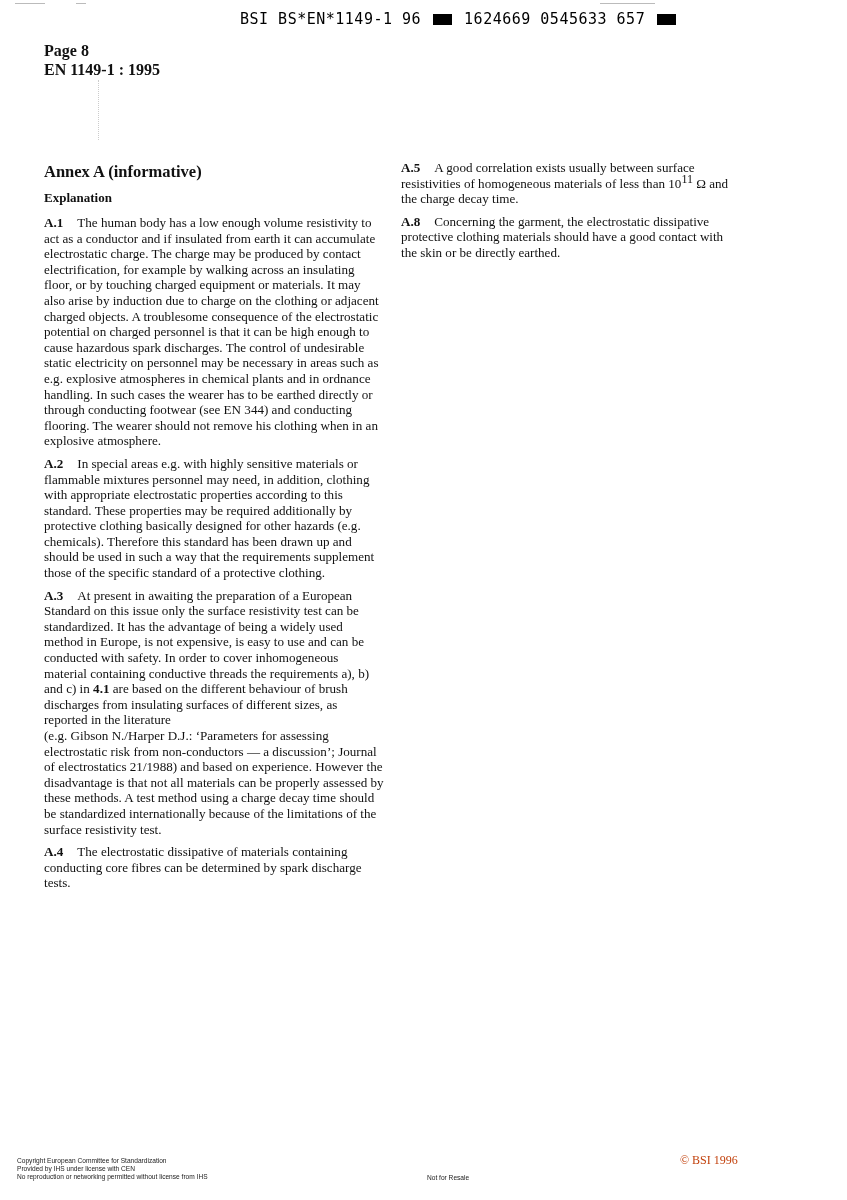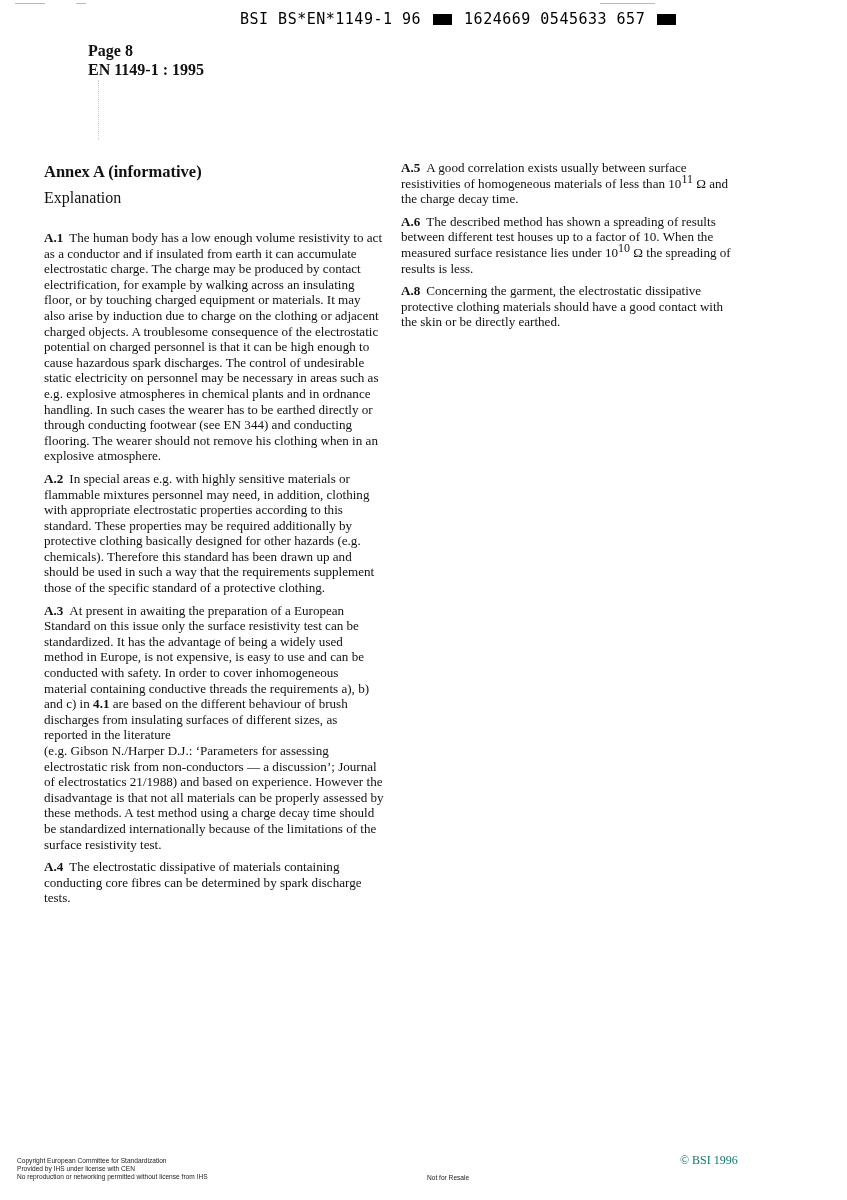--- a/index.html
+++ b/index.html
@@ -10,46 +10,46 @@
     .header-code {
       position: absolute; left: 240px; top: 10px;
       font-family: "DejaVu Sans Mono", "Liberation Mono", monospace;
       font-size: 15px; letter-spacing: 0.5px; color: #000; white-space: nowrap;
       display: flex; align-items: center; gap: 12px;
     }
     .header-code .block { display: inline-block; width: 19px; height: 11px; background: #000; }
     .scan-dots {
       position: absolute; top: 3px; height: 1px; background: #bbb;
     }
-    .page-id { position: absolute; left: 44px; top: 41px; font-weight: bold; font-size: 16px; line-height: 19px; margin-left: 44px; }
+    .page-id { position: absolute; left: 44px; top: 41px; font-weight: bold; font-size: 16px; line-height: 19px; }
     .vline {
       position: absolute; left: 98px; top: 80px; width: 0; height: 60px;
       border-left: 1px dotted #ccc;
     }
     .col { position: absolute; font-size: 13.1px; line-height: 15.6px; }
     .col-left { left: 44px; top: 162px; width: 340px; }
     .col-right { left: 401px; top: 160px; width: 340px; }
     .annex-title { font-weight: bold; font-size: 16.5px; line-height: 20px; margin: 0 0 6px 0; font-family: Liberation Serif, serif; }
-    .annex-sub { font-weight: normal; font-size: 16px; line-height: 20px; margin: 0 0 22px 0; }
+    .annex-sub { font-weight: bold; font-size: 13px; line-height: 20px; margin: 0 0 7px 0; }
     .clause { margin: 0 0 7px 0; }
-    .clause-num { font-weight: bold; margin-right: 6px; }
+    .clause-num { font-weight: bold; margin-right: 14px; }
     .b { font-weight: bold; }
     sup { font-size: 12px; line-height: 0; }
     .footer-left {
       position: absolute; left: 17px; top: 1157px;
       font-family: "Liberation Sans", "DejaVu Sans", sans-serif;
       font-size: 6.6px; line-height: 8px; color: #222;
     }
     .footer-resale {
       position: absolute; left: 427px; top: 1174px;
       font-family: "Liberation Sans", "DejaVu Sans", sans-serif;
       font-size: 6.6px; color: #222;
     }
     .footer-bsi {
-      position: absolute; left: 680px; top: 1153px; font-size: 12px; color: #0f766e;
+      position: absolute; left: 680px; top: 1153px; font-size: 12px; color: #c2410c;
     }
   </style>
 </head>
 <body>
 
 <div class="scan-dots" style="left:15px;width:30px;"></div>
 <div class="scan-dots" style="left:76px;width:10px;"></div>
 <div class="scan-dots" style="left:600px;width:55px;"></div>
 
 <div class="header-code">
@@ -87,23 +87,20 @@
   <p class="clause">
     <span class="clause-num">A.4</span><span>The electrostatic dissipative of materials containing conducting core fibres can be determined by spark discharge tests.</span>
   </p>
 </div>
 
 <div class="col col-right">
   <p class="clause">
     <span class="clause-num">A.5</span><span>A good correlation exists usually between surface resistivities of homogeneous materials of less than 10</span><sup>11</sup><span> Ω and the charge decay time.</span>
   </p>
 
-  <p class="clause">
-    <span class="clause-num">A.6</span><span>The described method has shown a spreading of results between different test houses up to a factor of 10. When the measured surface resistance lies under 10</span><sup>10</sup><span> Ω the spreading of results is less.</span>
-  </p>
 
 
   <p class="clause">
     <span class="clause-num">A.8</span><span>Concerning the garment, the electrostatic dissipative protective clothing materials should have a good contact with the skin or be directly earthed.</span>
   </p>
 </div>
 
 <div class="footer-left">
   <div>Copyright European Committee for Standardization</div>
   <div>Provided by IHS under license with CEN</div>

